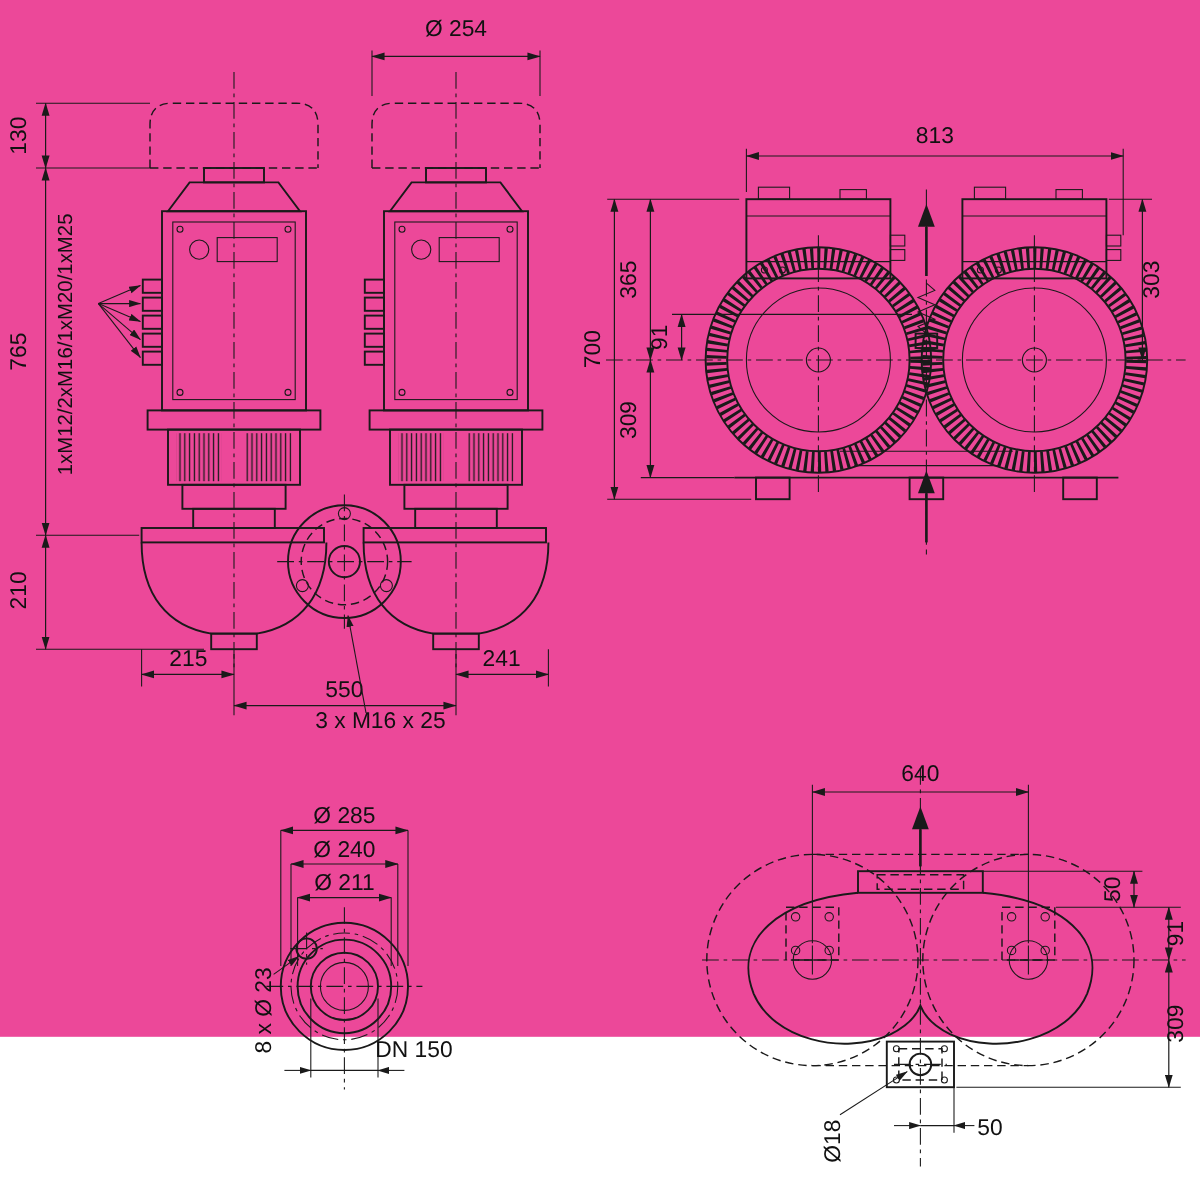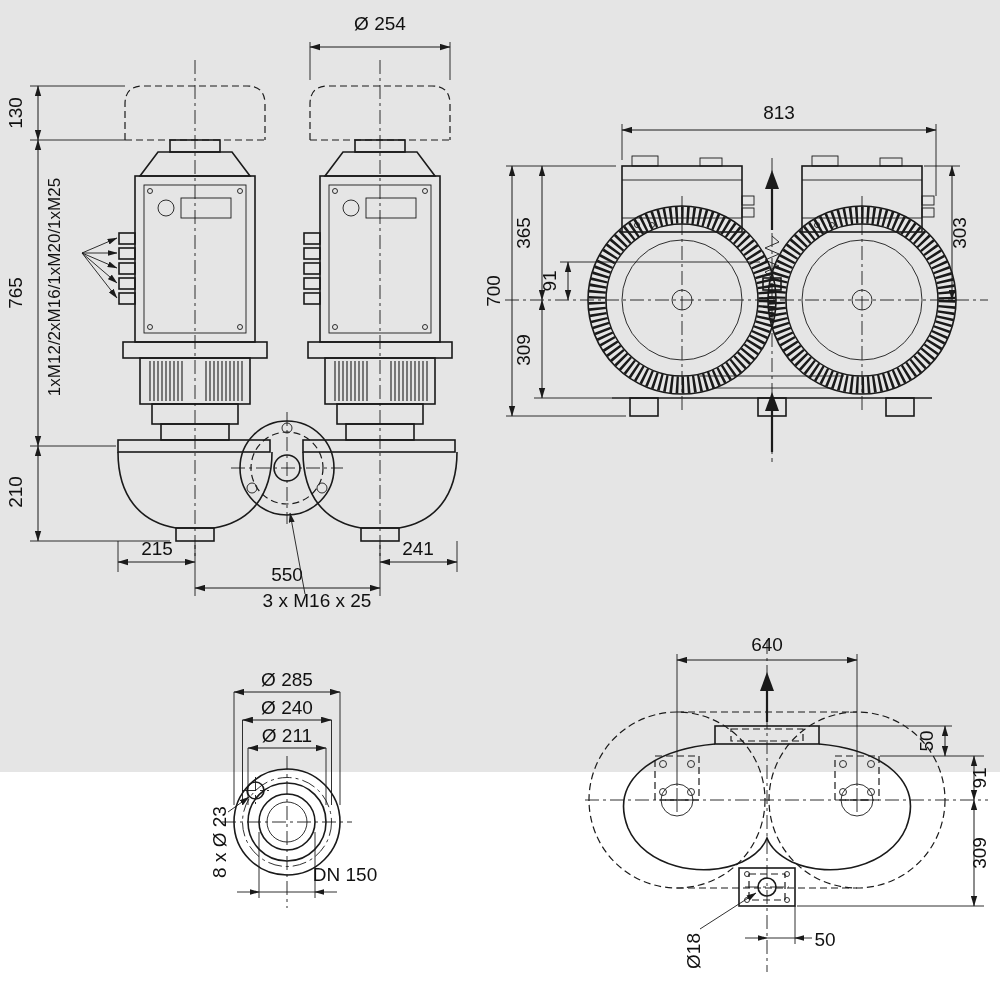--- a/index.html
+++ b/index.html
@@ -1,16 +1,16 @@
 <!DOCTYPE html>
 <html><head>
 <meta charset="utf-8">
 <style>
   html,body{margin:0;padding:0;background:#fff;width:1000px;height:1000px;overflow:hidden}
-  .canvas{width:1000px;height:772px;background:#e5e5e5}
+  .canvas{width:1000px;height:864px;background:#ec4899}
   svg{display:block}
   .ln{fill:none;stroke:#1a1a1a;stroke-width:1.6}
   .th{fill:none;stroke:#1a1a1a;stroke-width:0.9}
   .dash{fill:none;stroke:#1a1a1a;stroke-width:1.2;stroke-dasharray:7 4}
   .cl{fill:none;stroke:#1a1a1a;stroke-width:0.9;stroke-dasharray:14 4 3 4}
   .dim{fill:none;stroke:#1a1a1a;stroke-width:1}
   .ext{fill:none;stroke:#1a1a1a;stroke-width:0.9}
   .fin{fill:none;stroke:#1a1a1a;stroke-width:17;stroke-dasharray:2.5 3.2}
   .txt{font-family:"Liberation Sans","DejaVu Sans",sans-serif;font-size:19px;fill:#111}
   .txts{font-family:"Liberation Sans","DejaVu Sans",sans-serif;font-size:17px;fill:#111}

